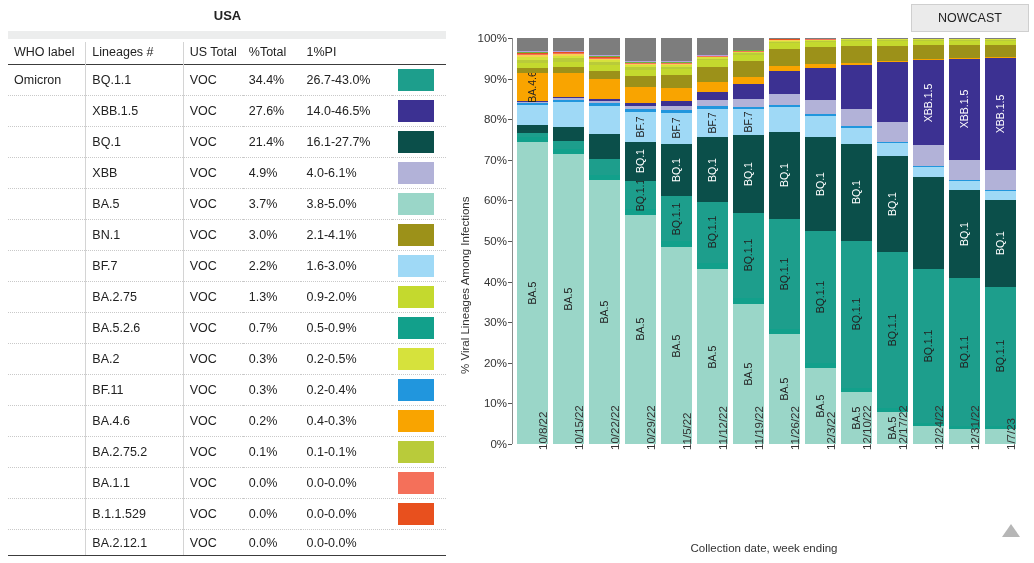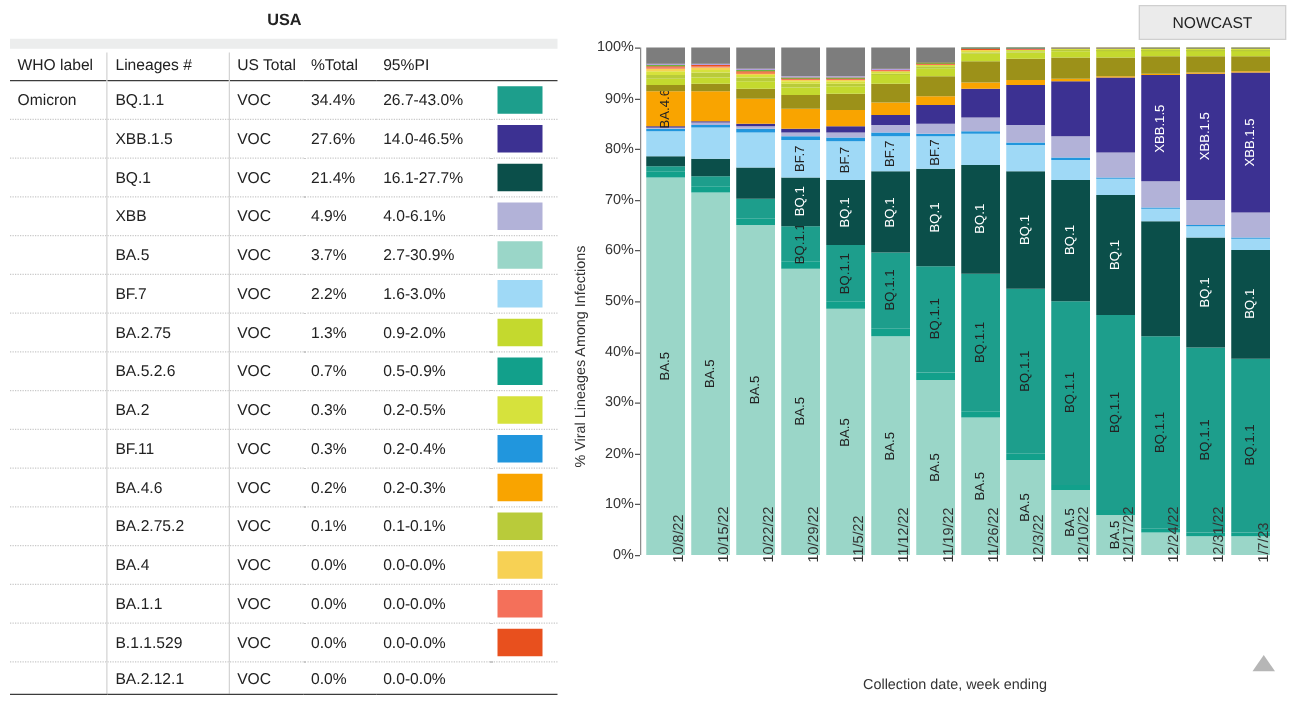--- a/index.html
+++ b/index.html
@@ -136,21 +136,21 @@
   <div id="table-panel">
     <div id="table-title">USA</div>
     <div id="title-rule"></div>
     <table class="lineage">
       <thead>
         <tr>
           <th class="c-who">WHO label</th>
           <th class="c-lin colsep">Lineages #</th>
           <th class="c-cls colsep">US Total</th>
           <th class="c-tot">%Total</th>
-          <th class="c-pi">95%PI</th>
+          <th class="c-pi">1%PI</th>
           <th></th>
         </tr>
       </thead>
       <tbody id="table-body">
           <tr class=" groupstart">
             <td class="who">Omicron</td>
             <td class="lin colsep">BQ.1.1</td>
             <td class="cls colsep">VOC</td>
             <td class="tot">34.4%</td>
             <td class="pi">26.7-43.0%</td>
@@ -186,23 +186,33 @@
             <td class="pi">4.0-6.1%</td>
             <td class="swatchcell">
               <span class="swatch" style="background: rgb(178, 178, 216);"></span>
             </td>
           </tr>
           <tr>
             <td class="who"></td>
             <td class="lin colsep">BA.5</td>
             <td class="cls colsep">VOC</td>
             <td class="tot">3.7%</td>
-            <td class="pi">2.7-30.9%</td>
+            <td class="pi">3.8-5.0%</td>
             <td class="swatchcell">
               <span class="swatch" style="background: rgb(154, 214, 200);"></span>
+            </td>
+          </tr>
+          <tr>
+            <td class="who"></td>
+            <td class="lin colsep">BN.1</td>
+            <td class="cls colsep">VOC</td>
+            <td class="tot">3.0%</td>
+            <td class="pi">2.1-4.1%</td>
+            <td class="swatchcell">
+              <span class="swatch" style="background: rgb(156, 145, 25);"></span>
             </td>
           </tr>
           <tr>
             <td class="who"></td>
             <td class="lin colsep">BF.7</td>
             <td class="cls colsep">VOC</td>
             <td class="tot">2.2%</td>
             <td class="pi">1.6-3.0%</td>
             <td class="swatchcell">
               <span class="swatch" style="background: rgb(159, 217, 246);"></span>
@@ -246,43 +256,33 @@
             <td class="pi">0.2-0.4%</td>
             <td class="swatchcell">
               <span class="swatch" style="background: rgb(33, 150, 221);"></span>
             </td>
           </tr>
           <tr>
             <td class="who"></td>
             <td class="lin colsep">BA.4.6</td>
             <td class="cls colsep">VOC</td>
             <td class="tot">0.2%</td>
-            <td class="pi">0.2-0.3%</td>
+            <td class="pi">0.4-0.3%</td>
             <td class="swatchcell">
               <span class="swatch" style="background: rgb(249, 164, 0);"></span>
             </td>
           </tr>
           <tr>
             <td class="who"></td>
             <td class="lin colsep">BA.2.75.2</td>
             <td class="cls colsep">VOC</td>
             <td class="tot">0.1%</td>
             <td class="pi">0.1-0.1%</td>
             <td class="swatchcell">
               <span class="swatch" style="background: rgb(185, 203, 58);"></span>
-            </td>
-          </tr>
-          <tr>
-            <td class="who"></td>
-            <td class="lin colsep">BA.4</td>
-            <td class="cls colsep">VOC</td>
-            <td class="tot">0.0%</td>
-            <td class="pi">0.0-0.0%</td>
-            <td class="swatchcell">
-              <span class="swatch" style="background: rgb(247, 209, 84);"></span>
             </td>
           </tr>
           <tr>
             <td class="who"></td>
             <td class="lin colsep">BA.1.1</td>
             <td class="cls colsep">VOC</td>
             <td class="tot">0.0%</td>
             <td class="pi">0.0-0.0%</td>
             <td class="swatchcell">
               <span class="swatch" style="background: rgb(244, 112, 90);"></span>

